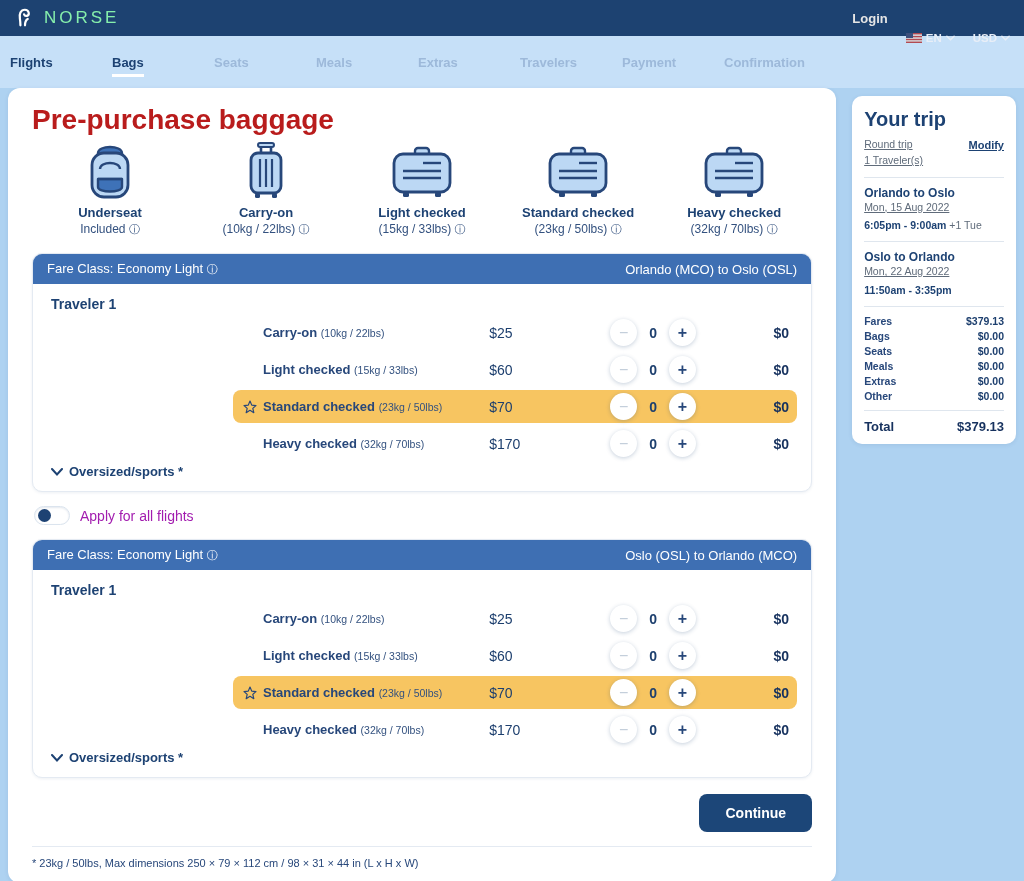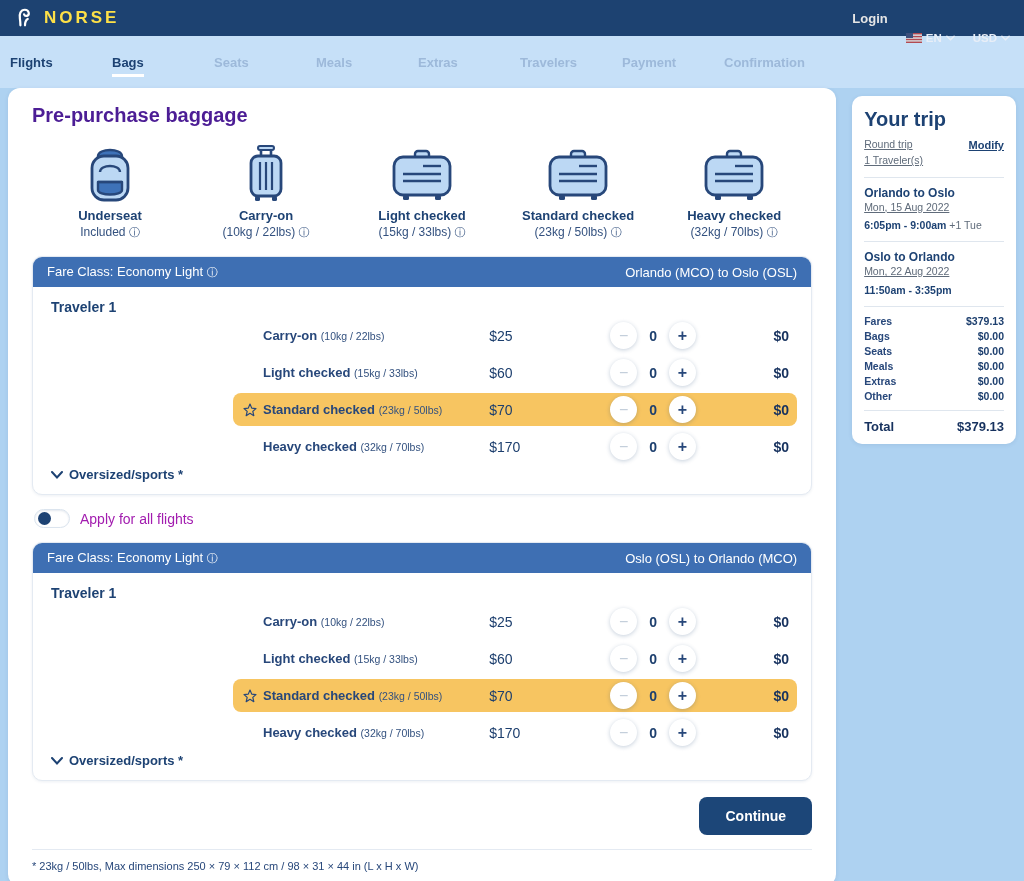--- a/index.html
+++ b/index.html
@@ -9,21 +9,21 @@
     background:#aed2f1;
     color:#1d4273;
     overflow:hidden;
   }
   
   .topbar {
     height:36px; background:#1d4271; display:flex; align-items:center;
     justify-content:space-between; padding:0 14px;
   }
   .brand { display:flex; align-items:center; gap:8px; }
-  .brand-name { color:#fde047; font-weight:bold; font-size:17px; letter-spacing:3px; }
+  .brand-name { color:#86efac; font-weight:normal; font-size:17px; letter-spacing:3px; }
   .topbar-right { display:flex; align-items:center; gap:18px; }
   .login { color:#e5e5e5; font-weight:bold; font-size:13px; }
   .pick { display:flex; align-items:center; gap:4px; color:#e8eef7; font-size:11.5px; font-weight:600;margin-top:40px; }
   .flag { width:16px; height:10px; display:inline-block; }
   .chev { width:9px; height:6px; }
   
   .stepnav {
     height:52px; background:#c6e0f8; display:flex; align-items:center;
     padding:0 10px; gap:0;
   }
@@ -31,21 +31,21 @@
          flex:0 0 auto; width:102px; cursor:default; }
   .tab--done { color:#1d4273; }
   .tab--active { color:#1d4273; }
   .tab--active .tab-label { border-bottom:3px solid #ffffff; padding-bottom:4px; }
   
   .content { display:flex; align-items:flex-start; gap:16px; padding:0 8px; }
   .main-card {
     width:840px; background:#fff; border-radius:12px; padding:16px 24px 14px;
     box-shadow:0 1px 4px rgba(29,66,115,.10);
   }
-  .page-title { font-size:20px; font-weight:bold; color:#4c1d95; margin-bottom:15px; }
+  .page-title { font-size:28px; font-weight:bold; color:#b91c1c; margin-bottom:3px; }
   
   .bagtypes { display:flex; margin:0 0 16px; }
   .bagtype { flex:1; text-align:center; }
   .bagtype .art { height:62px; display:flex; align-items:flex-end; justify-content:center; margin-bottom:4px; }
   .bagtype-name { font-size:13px; font-weight:bold; color:#1d4273; }
   .bagtype-detail { font-size:12px; color:#33517f; margin-top:2px; }
   .info { font-size:11px; color:#33517f; }
   
   .fare-section {
     border:1px solid #e4eaf2; border-radius:10px; box-shadow:0 1px 3px rgba(29,66,115,.08);

